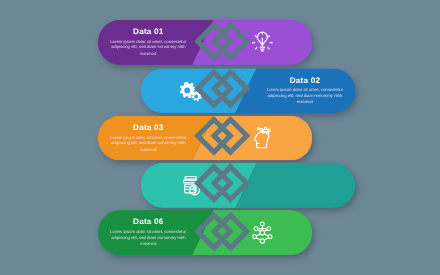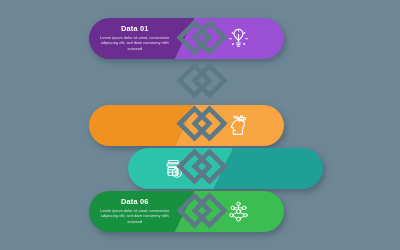--- a/index.html
+++ b/index.html
@@ -101,33 +101,53 @@
   </div>
   <div class="links" id="links1">
     <svg viewBox="0 0 58 52">
       <g fill="none" stroke="#5d7886" stroke-width="4.6">
         <rect x="11" y="15" width="21" height="21" transform="rotate(45 21.5 25.5)"></rect>
         <rect x="26" y="15" width="21" height="21" transform="rotate(45 36.5 25.5)"></rect>
       </g>
     </svg>
   </div>
 
+  <div class="row" id="row2">
+    <div class="bar">
+      <div class="half h-left" id="r2L" style="background: rgb(43, 166, 224);"></div>
+      <div class="half h-right" id="r2R" style="background: rgb(27, 114, 184);"></div>
+    </div>
+    <div class="iconwrap on-left">
+      <svg viewBox="0 0 48 48" fill="#fff">
+        <path d="M18.6 8.2l1.1 3.3 3.4.6 2.4-2.5 3.1 2.4-1.4 3.2 1.8 2.9 3.5-.3.9 3.8-3.3 1.3-.5 3.4 2.7 2.2-2.2 3.2-3.3-1.2-2.8 2 .1 3.5-3.8 1-1.4-3.2-3.4-.4-2.1 2.8-3.3-2 1-3.3-2.1-2.7-3.5.5-1.2-3.7 3.1-1.5.2-3.4-2.9-2 1.9-3.4 3.4 1 2.6-2.2-.4-3.5zM17.6 18.3a5.2 5.2 0 1 0 5.3 5.1 5.2 5.2 0 0 0-5.3-5.1z"></path>
+        <path d="M33.9 25.3l2.2.6 1.4-1.7 2.2 1.4-.6 2.1 1.4 1.8 2.2-.4.7 2.5-2 .9-.2 2.3 1.9 1.3-1.4 2.2-2.2-.7-1.8 1.4.2 2.3-2.5.7-1-2.1-2.3-.2-1.3 1.8-2.2-1.2.6-2.2-1.4-1.8-2.3.3-.7-2.5 2.1-.9.1-2.3-1.9-1.4 1.3-2.2 2.3.6 1.7-1.4zM33.3 30.6a3.4 3.4 0 1 0 3.4 3.4 3.4 3.4 0 0 0-3.4-3.4z"></path>
+      </svg>
+    </div>
+    <div class="txt on-right">
+      <p class="title">Data 02</p>
+      <p class="desc">Lorem ipsum dolor sit amet, consectetur adipiscing elit, sed diam nonummy nibh euismod</p>
+    </div>
+  </div>
   <div class="links" id="links2">
     <svg viewBox="0 0 58 52">
       <g fill="none" stroke="#5d7886" stroke-width="4.6">
         <rect x="11" y="15" width="21" height="21" transform="rotate(45 21.5 25.5)"></rect>
         <rect x="26" y="15" width="21" height="21" transform="rotate(45 36.5 25.5)"></rect>
       </g>
     </svg>
   </div>
 
   <div class="row" id="row3">
     <div class="bar">
       <div class="half h-left" id="r3L" style="background: rgb(240, 146, 31);"></div>
       <div class="half h-right" id="r3R" style="background: rgb(246, 165, 66);"></div>
+    </div>
+    <div class="txt on-left">
+      <p class="title">Data 03</p>
+      <p class="desc">Lorem ipsum dolor sit amet, consectetur adipiscing elit, sed diam nonummy nibh euismod</p>
     </div>
     <div class="iconwrap on-right">
       <svg viewBox="0 0 48 48" fill="none" stroke="#fff" stroke-width="2" stroke-linecap="round" stroke-linejoin="round">
         <path d="M14 41V29l-4-1.5 3.2-6.8A13 13 0 0 1 26 13.5c6 0 9.4 3.6 9.4 8 0 2.2-.9 4-2.6 5.4L31 41z"></path>
         <path d="M14 33.5h4.2"></path>
         <circle cx="22.5" cy="9.5" r="2.3"></circle>
         <circle cx="29.5" cy="7" r="2"></circle>
         <circle cx="35.5" cy="10.5" r="2.2"></circle>
         <circle cx="17" cy="7.5" r="1.7"></circle>
         <circle cx="33" cy="15" r="1.8"></circle>

